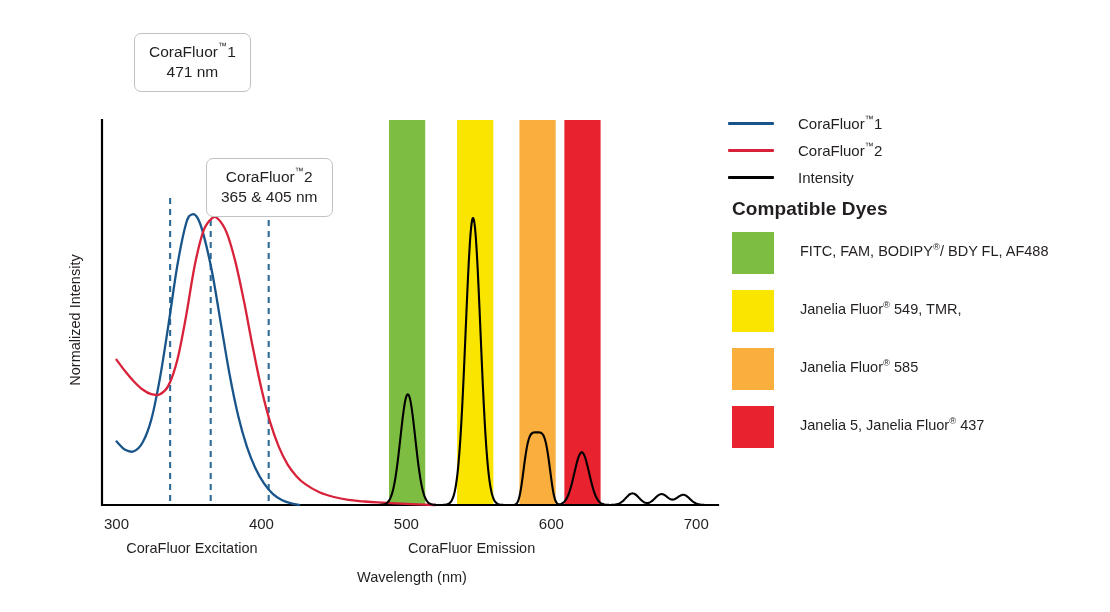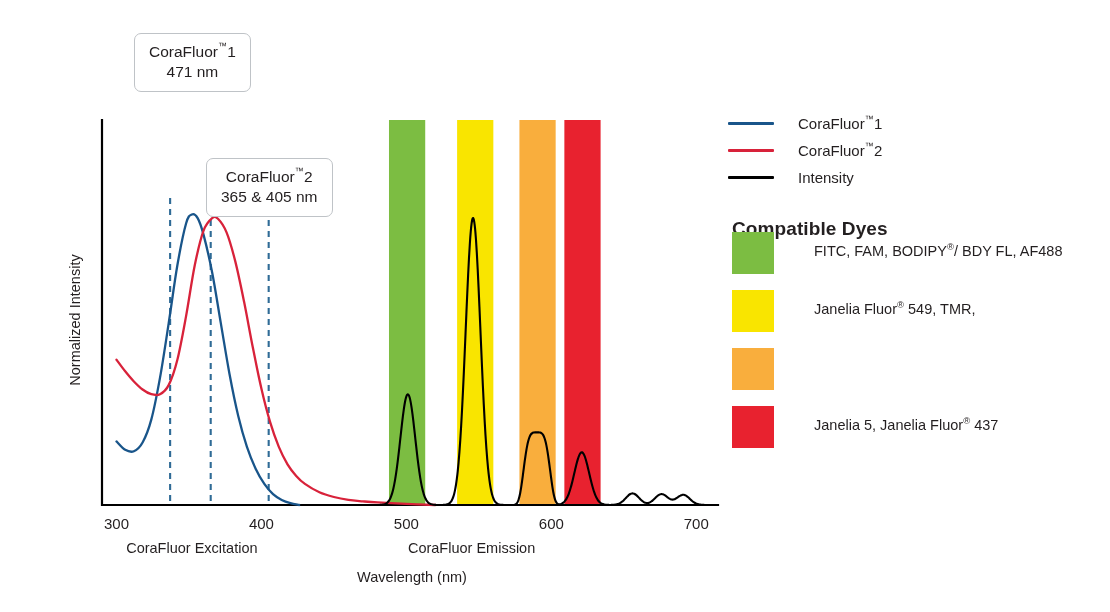--- a/index.html
+++ b/index.html
@@ -132,41 +132,40 @@
     letter-spacing: .3px;
   }
   #dyes-heading {
     position: absolute;
     left: 4px;
     top: 198px;
     font-size: 19px;
     font-weight: bold;
     color: #231f20;
     letter-spacing: .1px;
-    margin-top: 20px;
   }
   #dye-list {
     position: absolute;
     left: 0;
     top: 232px;
     width: 382px;
   }
   .dye-row {
     display: flex;
     align-items: flex-start;
     height: 58px;
   }
   .dye-swatch {
     width: 42px;
     height: 42px;
     flex: 0 0 auto;
     margin-left: 4px;
   }
   .dye-text {
-    margin-left: 40px;
+    margin-left: 26px;
     font-size: 14.5px;
     color: #231f20;
     line-height: 1.34;
     padding-top: 10px;
   }
   .dye-text sup {
     font-size: 9.5px;
     vertical-align: top;
     line-height: 1;
   }
@@ -245,20 +244,23 @@
           </span>
         </div>
         <div class="dye-row">
           <span class="dye-swatch" style="background: rgb(249, 229, 0);"></span>
           <span class="dye-text">
             <div><span>Janelia Fluor</span><sup>®</sup><span> 549, TMR,</span></div>
           </span>
         </div>
         <div class="dye-row">
           <span class="dye-swatch" style="background: rgb(249, 174, 61);"></span>
+          <span class="dye-text">
+            <div><span>Janelia Fluor</span><sup>®</sup><span> 585</span></div>
+          </span>
         </div>
         <div class="dye-row">
           <span class="dye-swatch" style="background: rgb(232, 34, 47);"></span>
           <span class="dye-text">
             <div><span>Janelia 5, Janelia Fluor</span><sup>®</sup><span> 437</span></div>
           </span>
         </div>
       </div>
   </div>
 

